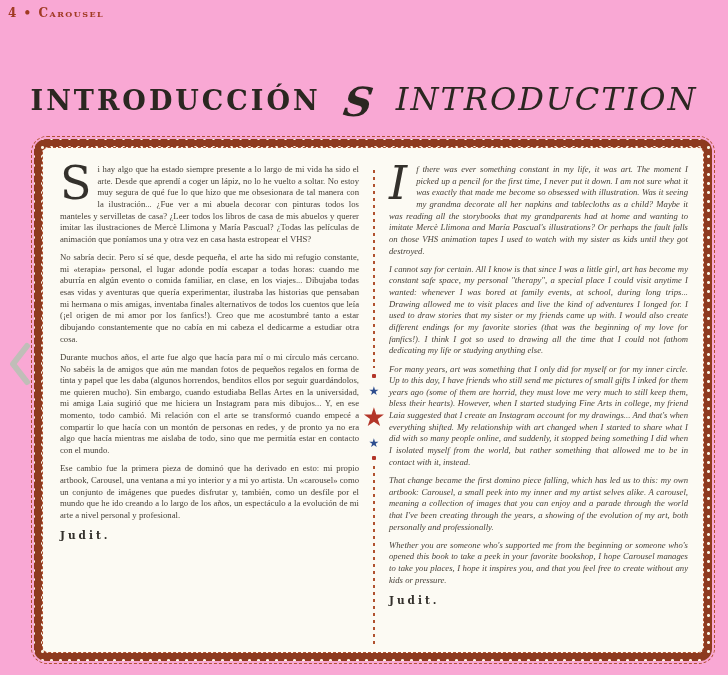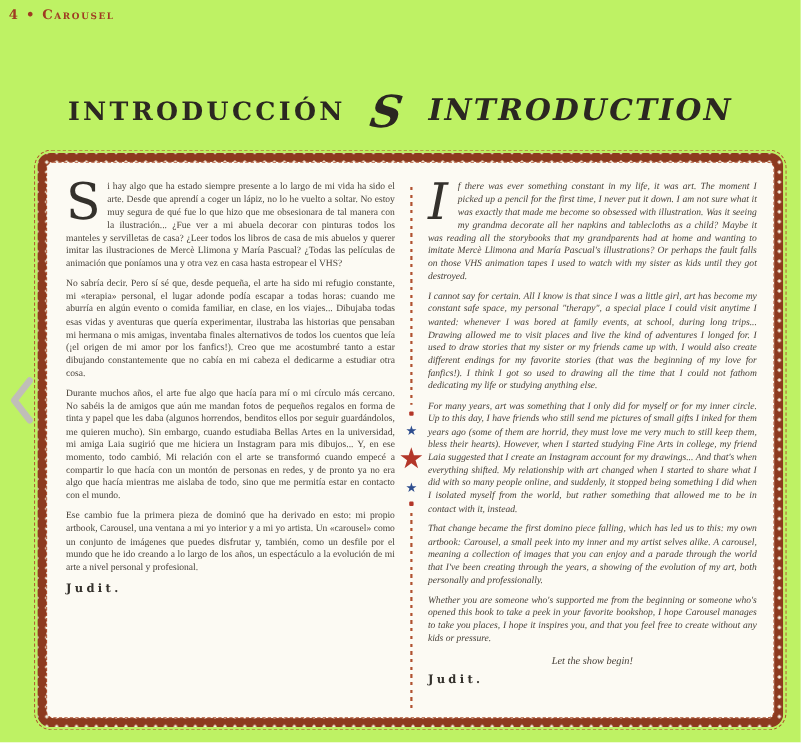--- a/index.html
+++ b/index.html
@@ -1,20 +1,20 @@
 <!DOCTYPE html>
 <html><head>
 <meta charset="utf-8">
 <style>
   html, body { margin: 0; padding: 0; }
   .screen {
     position: relative;
     width: 728px;
     height: 675px;
-    background: #bef264;
+    background: #f9a8d4;
     overflow: hidden;
     font-family: "Liberation Serif", serif;
   }
 
   
   .folio {
     position: absolute;
     top: 6px;
     left: 8px;
     font-family: "DejaVu Serif", serif;
@@ -31,36 +31,36 @@
     top: 78px;
     left: 0;
     width: 100%;
     text-align: center;
     color: #2b2721;
     font-family: "DejaVu Serif", serif;
     margin: 0;
     white-space: nowrap;
   }
   .title .t-es {
-    font-size: 23px;
+    font-size: 27px;
     font-weight: 700;
     letter-spacing: 3px;
   }
   .title .t-swash {
     font-size: 40px;
     font-style: italic;
     font-weight: 700;
     margin: 0 12px;
     vertical-align: -6px;
     display: inline-block;
     transform: skewX(-8deg);
   }
   .title .t-en {
-    font-size: 27px;
-    font-weight: 700;
+    font-size: 32px;
+    font-weight: 400;
     font-style: italic;
     letter-spacing: 2px;
   }
 
   
   .frame {
     position: absolute;
     left: 31px;
     top: 136px;
     width: 684px;
@@ -214,21 +214,20 @@
           </div>
           <div class="dash-line bottom"></div>
         </div>
 
         <div class="col col-right">
           <p><span class="dropcap italic">I</span><span>f there was ever something constant in my life, it was art. The moment I picked up a pencil for the first time, I never put it down. I am not sure what it was exactly that made me become so obsessed with illustration. Was it seeing my grandma decorate all her napkins and tablecloths as a child? Maybe it was reading all the storybooks that my grandparents had at home and wanting to imitate Mercè Llimona and María Pascual's illustrations? Or perhaps the fault falls on those VHS animation tapes I used to watch with my sister as kids until they got destroyed.</span></p>
           <p>I cannot say for certain. All I know is that since I was a little girl, art has become my constant safe space, my personal "therapy", a special place I could visit anytime I wanted: whenever I was bored at family events, at school, during long trips... Drawing allowed me to visit places and live the kind of adventures I longed for. I used to draw stories that my sister or my friends came up with. I would also create different endings for my favorite stories (that was the beginning of my love for fanfics!). I think I got so used to drawing all the time that I could not fathom dedicating my life or studying anything else.</p>
           <p>For many years, art was something that I only did for myself or for my inner circle. Up to this day, I have friends who still send me pictures of small gifts I inked for them years ago (some of them are horrid, they must love me very much to still keep them, bless their hearts). However, when I started studying Fine Arts in college, my friend Laia suggested that I create an Instagram account for my drawings... And that's when everything shifted. My relationship with art changed when I started to share what I did with so many people online, and suddenly, it stopped being something I did when I isolated myself from the world, but rather something that allowed me to be in contact with it, instead.</p>
           <p>That change became the first domino piece falling, which has led us to this: my own artbook: Carousel, a small peek into my inner and my artist selves alike. A carousel, meaning a collection of images that you can enjoy and a parade through the world that I've been creating through the years, a showing of the evolution of my art, both personally and professionally.</p>
           <p>Whether you are someone who's supported me from the beginning or someone who's opened this book to take a peek in your favorite bookshop, I hope Carousel manages to take you places, I hope it inspires you, and that you feel free to create without any kids or pressure.</p>
-          <p class="closing">Let the show begin!</p>
           <p class="signature">Judit.</p>
         </div>
 
       </div>
     </div>
   </div>
 
 </div>
 
 </body></html>

